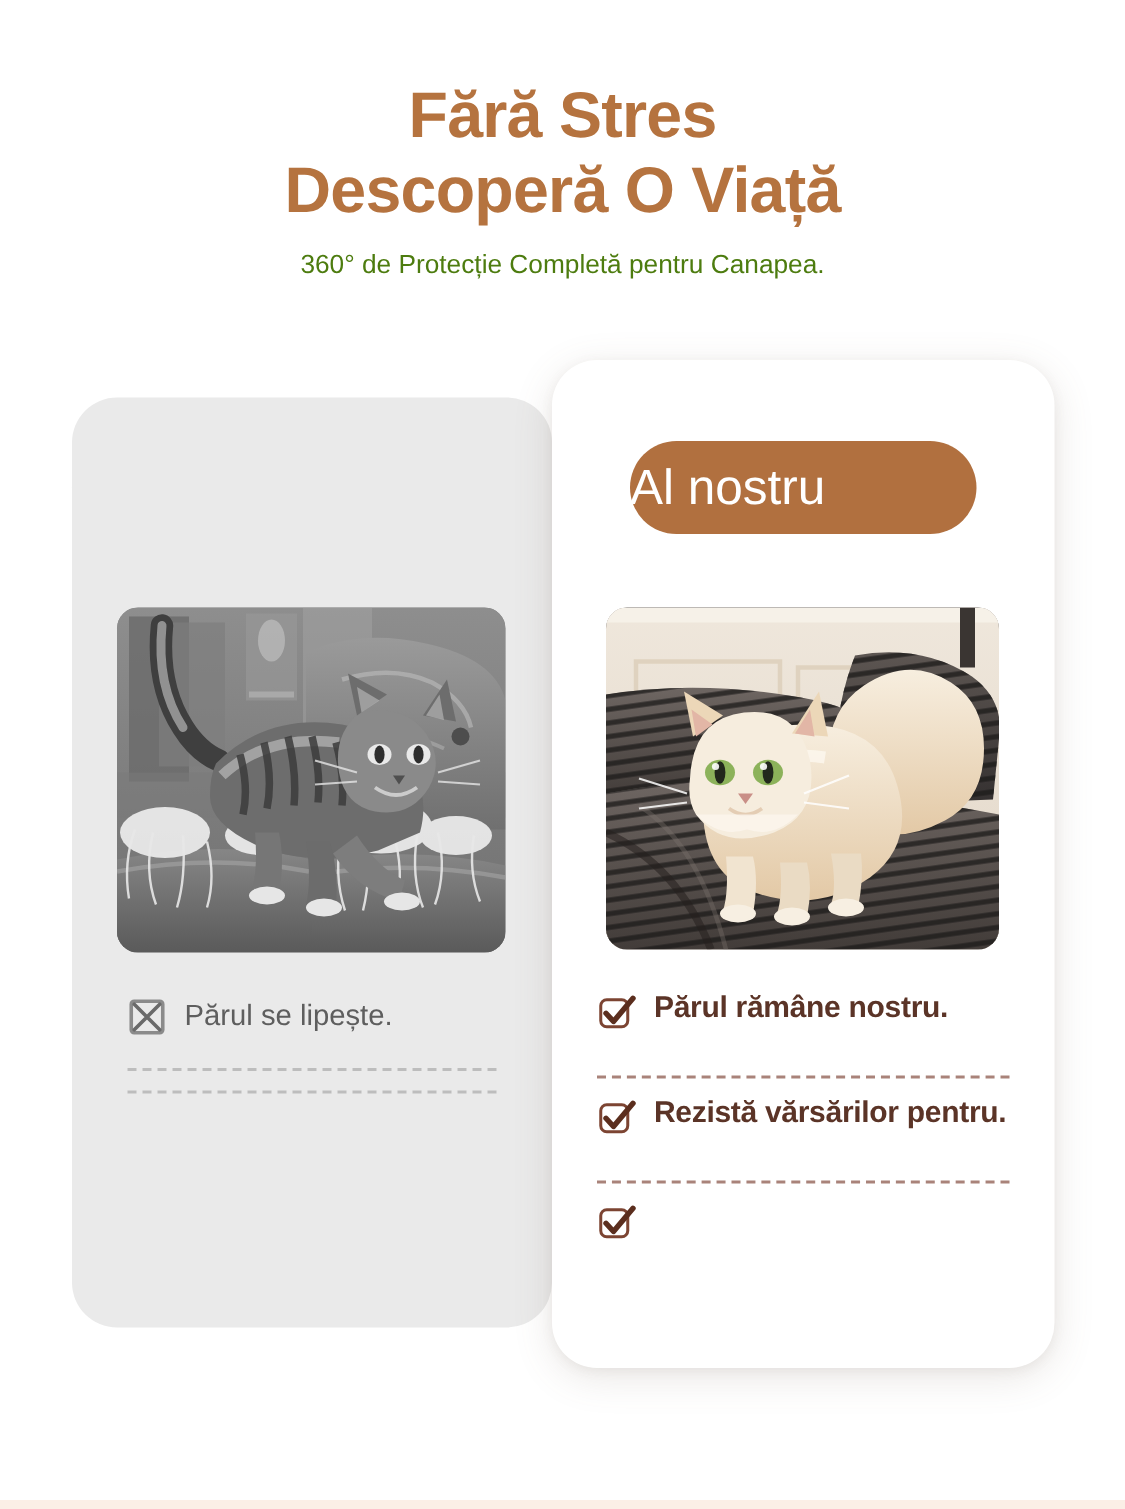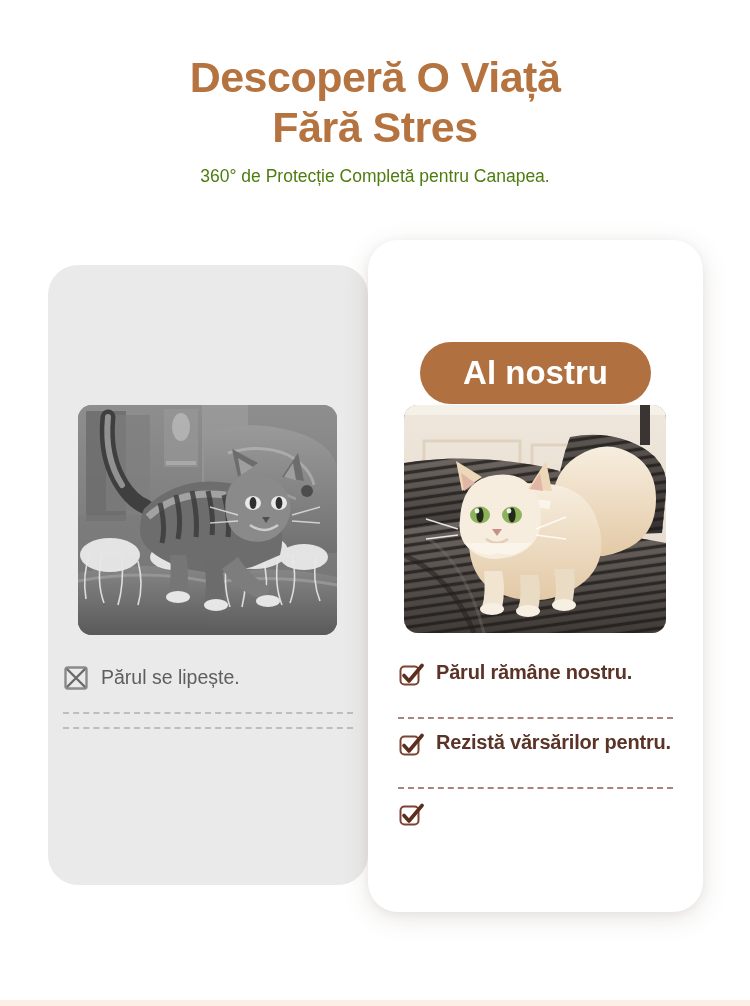--- a/index.html
+++ b/index.html
@@ -79,25 +79,24 @@
     z-index: 2;
     box-shadow: 0 6px 26px rgba(120, 100, 90, 0.16), 0 2px 8px rgba(120, 100, 90, 0.08);
   }
 
   
   .badge {
     position: absolute;
     border-radius: 999px;
     display: flex;
     align-items: center;
-    justify-content: center;
+    justify-content: flex-start;
     color: #ffffff;
-    font-weight: bold;
+    font-weight: normal;
     box-sizing: border-box;
-    margin-top: 48px;
   }
   .badge-others {
     left: 48px;
     top: 296px;
     width: 226px;
     height: 58px;
     background: #8f8f8f;
     font-size: 30px;
   }
   .badge-ours {
@@ -132,21 +131,21 @@
   }
   .media svg { display: block; width: 100%; height: 100%; }
 
   
   .list {
     position: absolute;
     left: 0;
     right: 0;
     box-sizing: border-box;
   }
-  .list-others { top: 390px; padding: 0 15px; text-align: right; }
+  .list-others { top: 390px; padding: 0 37px; text-align: right; }
   .list-ours  { top: 420px; padding: 0 30px; }
 
   .list-item {
     display: flex;
     align-items: flex-start;
     gap: 12px;
   }
   .list-others .list-item { min-height: 44px; align-items: center; }
   .list-ours .list-item { min-height: 46px; align-items: flex-start; }
 
@@ -192,22 +191,22 @@
     width: 750px;
     height: 6px;
     background: #fbefe6;
   }
 </style>
 </head>
 <body>
 
 <div class="header">
   <h1 class="title">
+    <span class="line">Fără Stres</span>
     <span class="line">Descoperă O Viață</span>
-    <span class="line">Fără Stres</span>
   </h1>
   <p class="subtitle">360° de Protecție Completă pentru Canapea.</p>
 </div>
 
 <div class="compare">
 
   <div class="card card-others">
 
     <div class="media media-others">
       <svg viewBox="0 0 259 230" preserveAspectRatio="xMidYMid slice">

